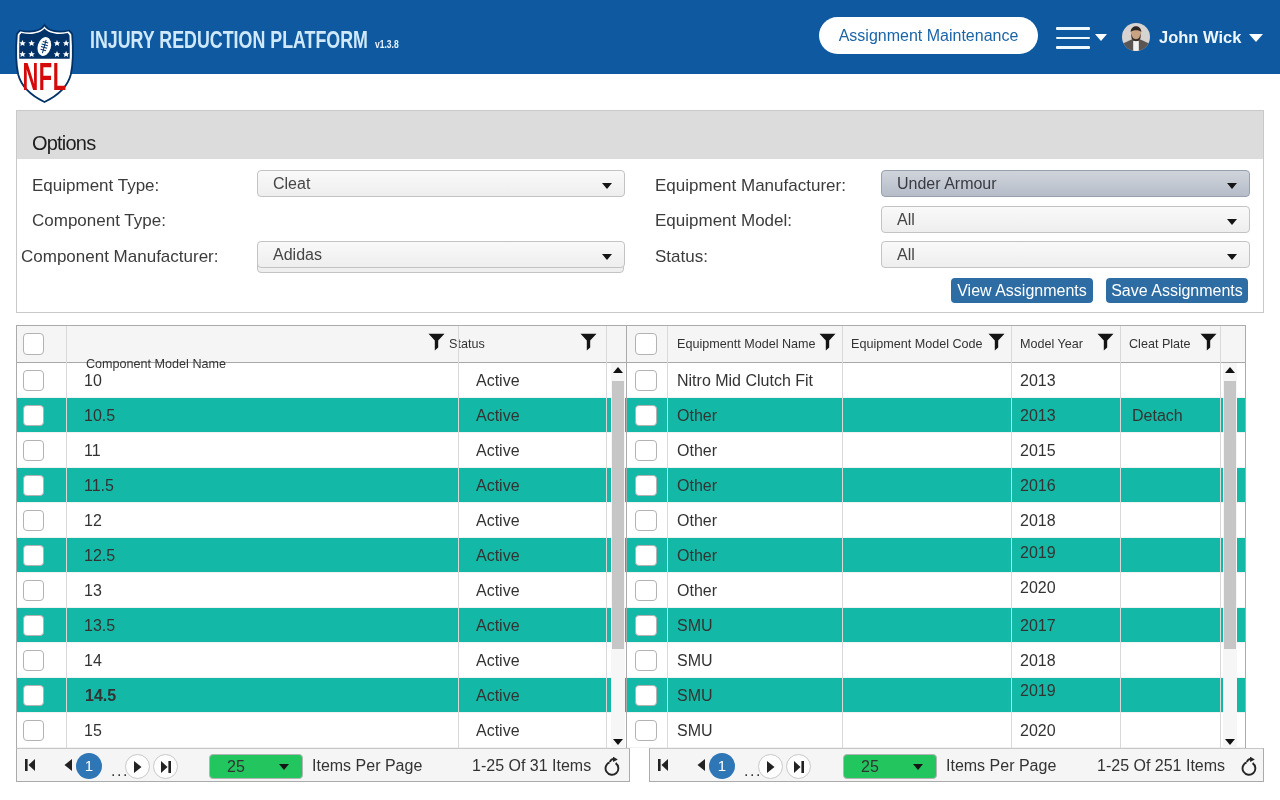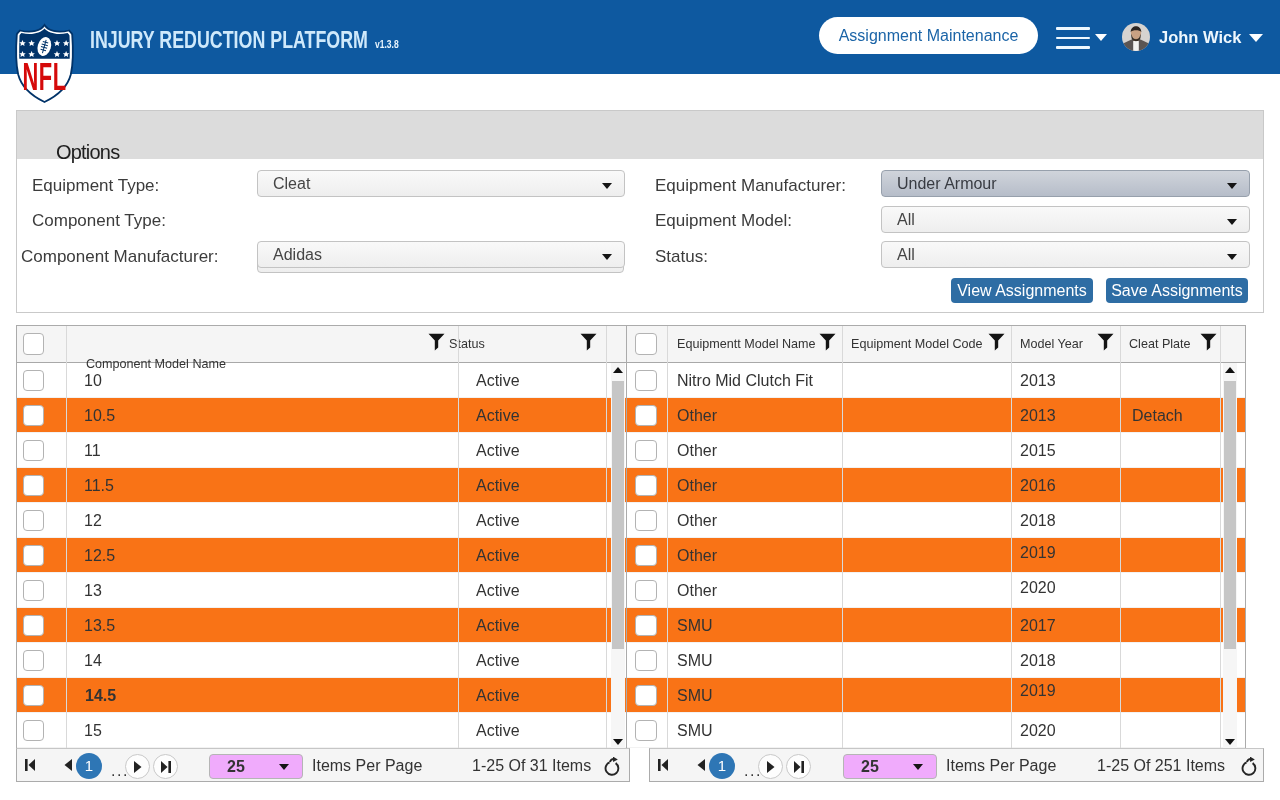--- a/index.html
+++ b/index.html
@@ -17,62 +17,62 @@
 .hbar { position:absolute; left:1056px; width:34px; height:2.5px; background:#eef8ff; border-radius:1px; }
 .caret-w { position:absolute; width:0; height:0; border-left:7px solid transparent;
   border-right:7px solid transparent; border-top:8px solid #fdfeff; }
 #avatar { position:absolute; left:1122px; top:23px; }
 #uname { position:absolute; left:1159px; top:28px; font-size:16.5px; font-weight:bold; color:#eef7fd; }
 
 
 #panel { position:absolute; left:16px; top:110px; width:1248px; height:203px;
   border:1px solid #c9c9c9; background:#fff; }
 #panelhdr { position:absolute; left:0; top:0; width:100%; height:48px; background:#dcdcdc; }
-#panelhdr span { position:absolute; left:15px; top:30px; font-size:20px; letter-spacing:-0.8px; color:#1e1e1e;margin-left:24px; }
+#panelhdr span { position:absolute; left:15px; top:21px; font-size:20px; letter-spacing:-0.8px; color:#1e1e1e; }
 .flabel { position:absolute; font-size:17px; color:#3c3c3c; }
 .sel { position:absolute; height:27px; border:1px solid #c3c3c3; border-radius:4px;
   background:linear-gradient(#f9f9f9,#eeeeee); font-size:16px; color:#454545;
   line-height:25px; padding-left:15px; }
 .sel .car { position:absolute; right:12px; top:11.5px; width:0; height:0;
   border-left:5px solid transparent; border-right:5px solid transparent; border-top:6px solid #151515; }
 .sel.hl { background:linear-gradient(#d0d4db,#b6bdc9); border-color:#97a0ac; color:#383b42; }
 .btn { position:absolute; height:25px; background:#2e6da4; border-radius:4px; color:#fff;
   font-size:16px; line-height:25px; text-align:center; }
 
 
 .grid { position:absolute; top:325px; width:614px; height:423px; background:#fff;
   border:1px solid #ababab; border-bottom:none; }
 #gridL { left:16px; } #gridR { left:626px; width:620px; }
 .ghead { position:absolute; left:0; top:0; right:0; height:37px; background:#f5f5f5;
   border-bottom:1px solid #a8a8a8; }
 .ghead .ht { position:absolute; top:11px; font-size:12.6px; color:#333; }
 .vline { position:absolute; top:0; bottom:0; width:1px; background:#d9d9d9; z-index:5; }
 .grow { position:absolute; left:0; height:35px; font-size:16px; color:#333; border-bottom:1px solid #f2f2f2; }
-.grow.alt { background:#f97316; }
+.grow.alt { background:#14b8a6; }
 .gcell { position:absolute; top:0; line-height:35px; white-space:nowrap; }
 .cb { position:absolute; width:21px; height:21px; background:#fff; border:1px solid #b3b3b3;
   border-radius:4px; }
 .funnel { position:absolute; top:7px; }
 
 
 .sbtrack { position:absolute; width:14px; background:#f6f6f6; }
 .sbthumb { position:absolute; width:12px; left:1px; background:#c6c6c6; }
 .sbarr { position:absolute; width:0; height:0; border-left:5px solid transparent;
   border-right:5px solid transparent; }
 
 
 .pager { position:absolute; top:748px; width:614px; height:34px; background:#f5f5f5;
   border:1px solid #ababab; border-top:1px solid #c6c6c6; font-size:16px; color:#333; }
 #pagerL { left:16px; } #pagerR { left:649px; width:615px; }
 .pgnum { position:absolute; top:4px; width:26px; height:26px; border-radius:50%;
   background:#2e76b5; color:#fff; font-size:15px; line-height:26px; text-align:center; }
 .pgcirc { position:absolute; top:5px; width:25px; height:25px; border-radius:50%;
   background:#fdfdfd; border:1px solid #c9c9c9; }
-.pgdd { position:absolute; top:5px; width:94px; height:25px; background:#f0abfc;
-  border:1px solid #b5b5b5; border-radius:4px; line-height:23px; padding-left:17px; font-size:16px;font-weight:bold; }
+.pgdd { position:absolute; top:5px; width:94px; height:25px; background:#22c55e;
+  border:1px solid #b5b5b5; border-radius:4px; line-height:23px; padding-left:17px; font-size:16px; }
 .pgdd .car { position:absolute; right:13px; top:9px; width:0; height:0;
   border-left:5px solid transparent; border-right:5px solid transparent; border-top:6px solid #151515; }
 .ptxt { position:absolute; top:8px; font-size:16px; color:#333; }
 </style>
 </head>
 <body>
 <div id="hdr"></div>
 
 <svg id="logo" width="61" height="81" viewBox="0 0 61 81">
   <g transform="translate(1,1)">

